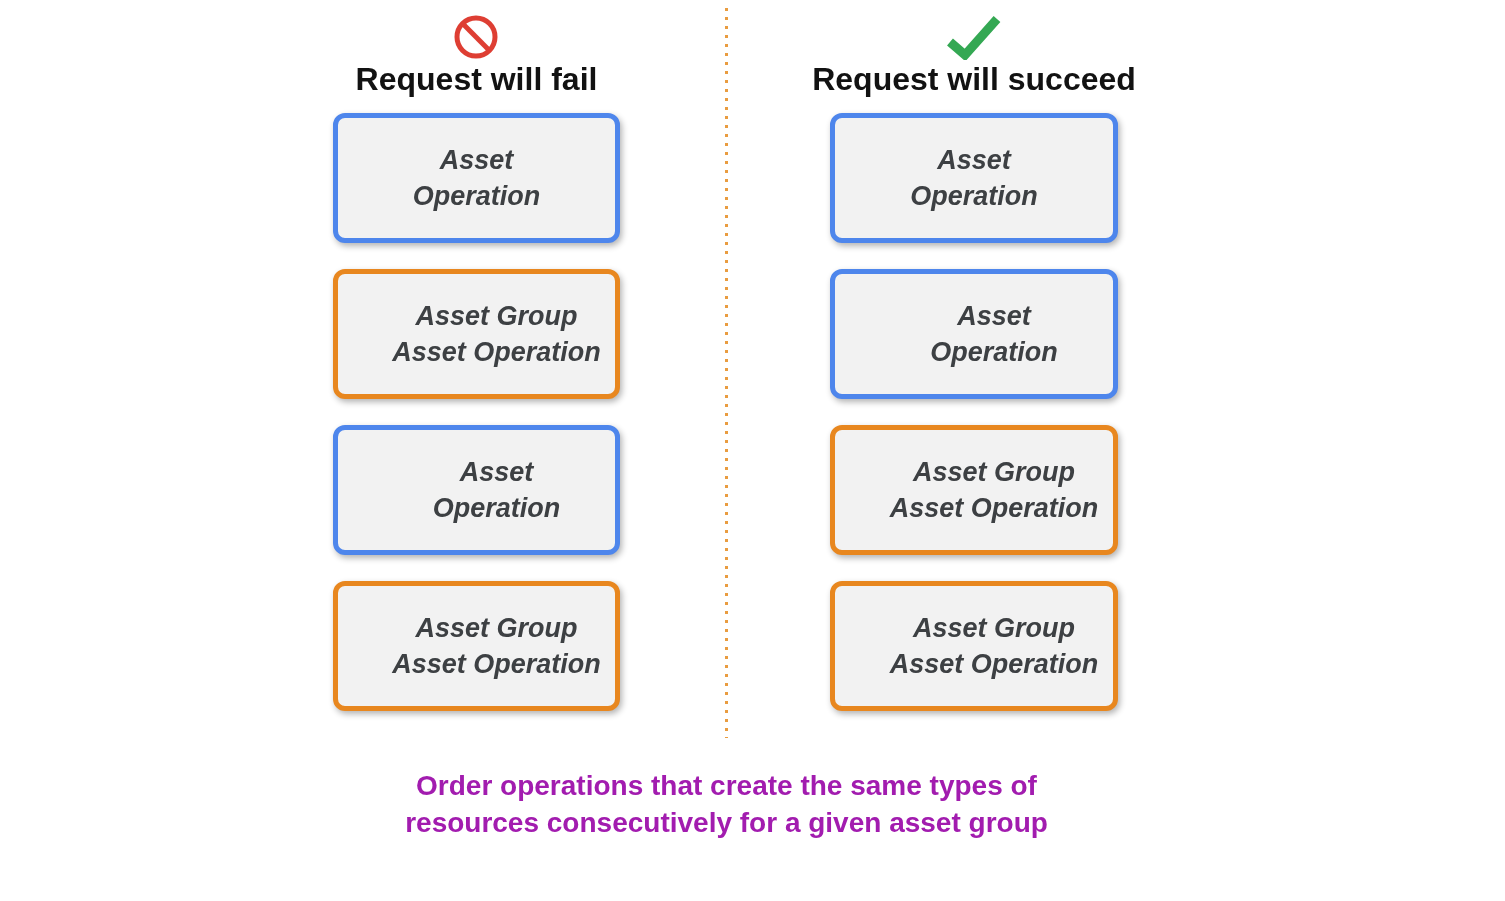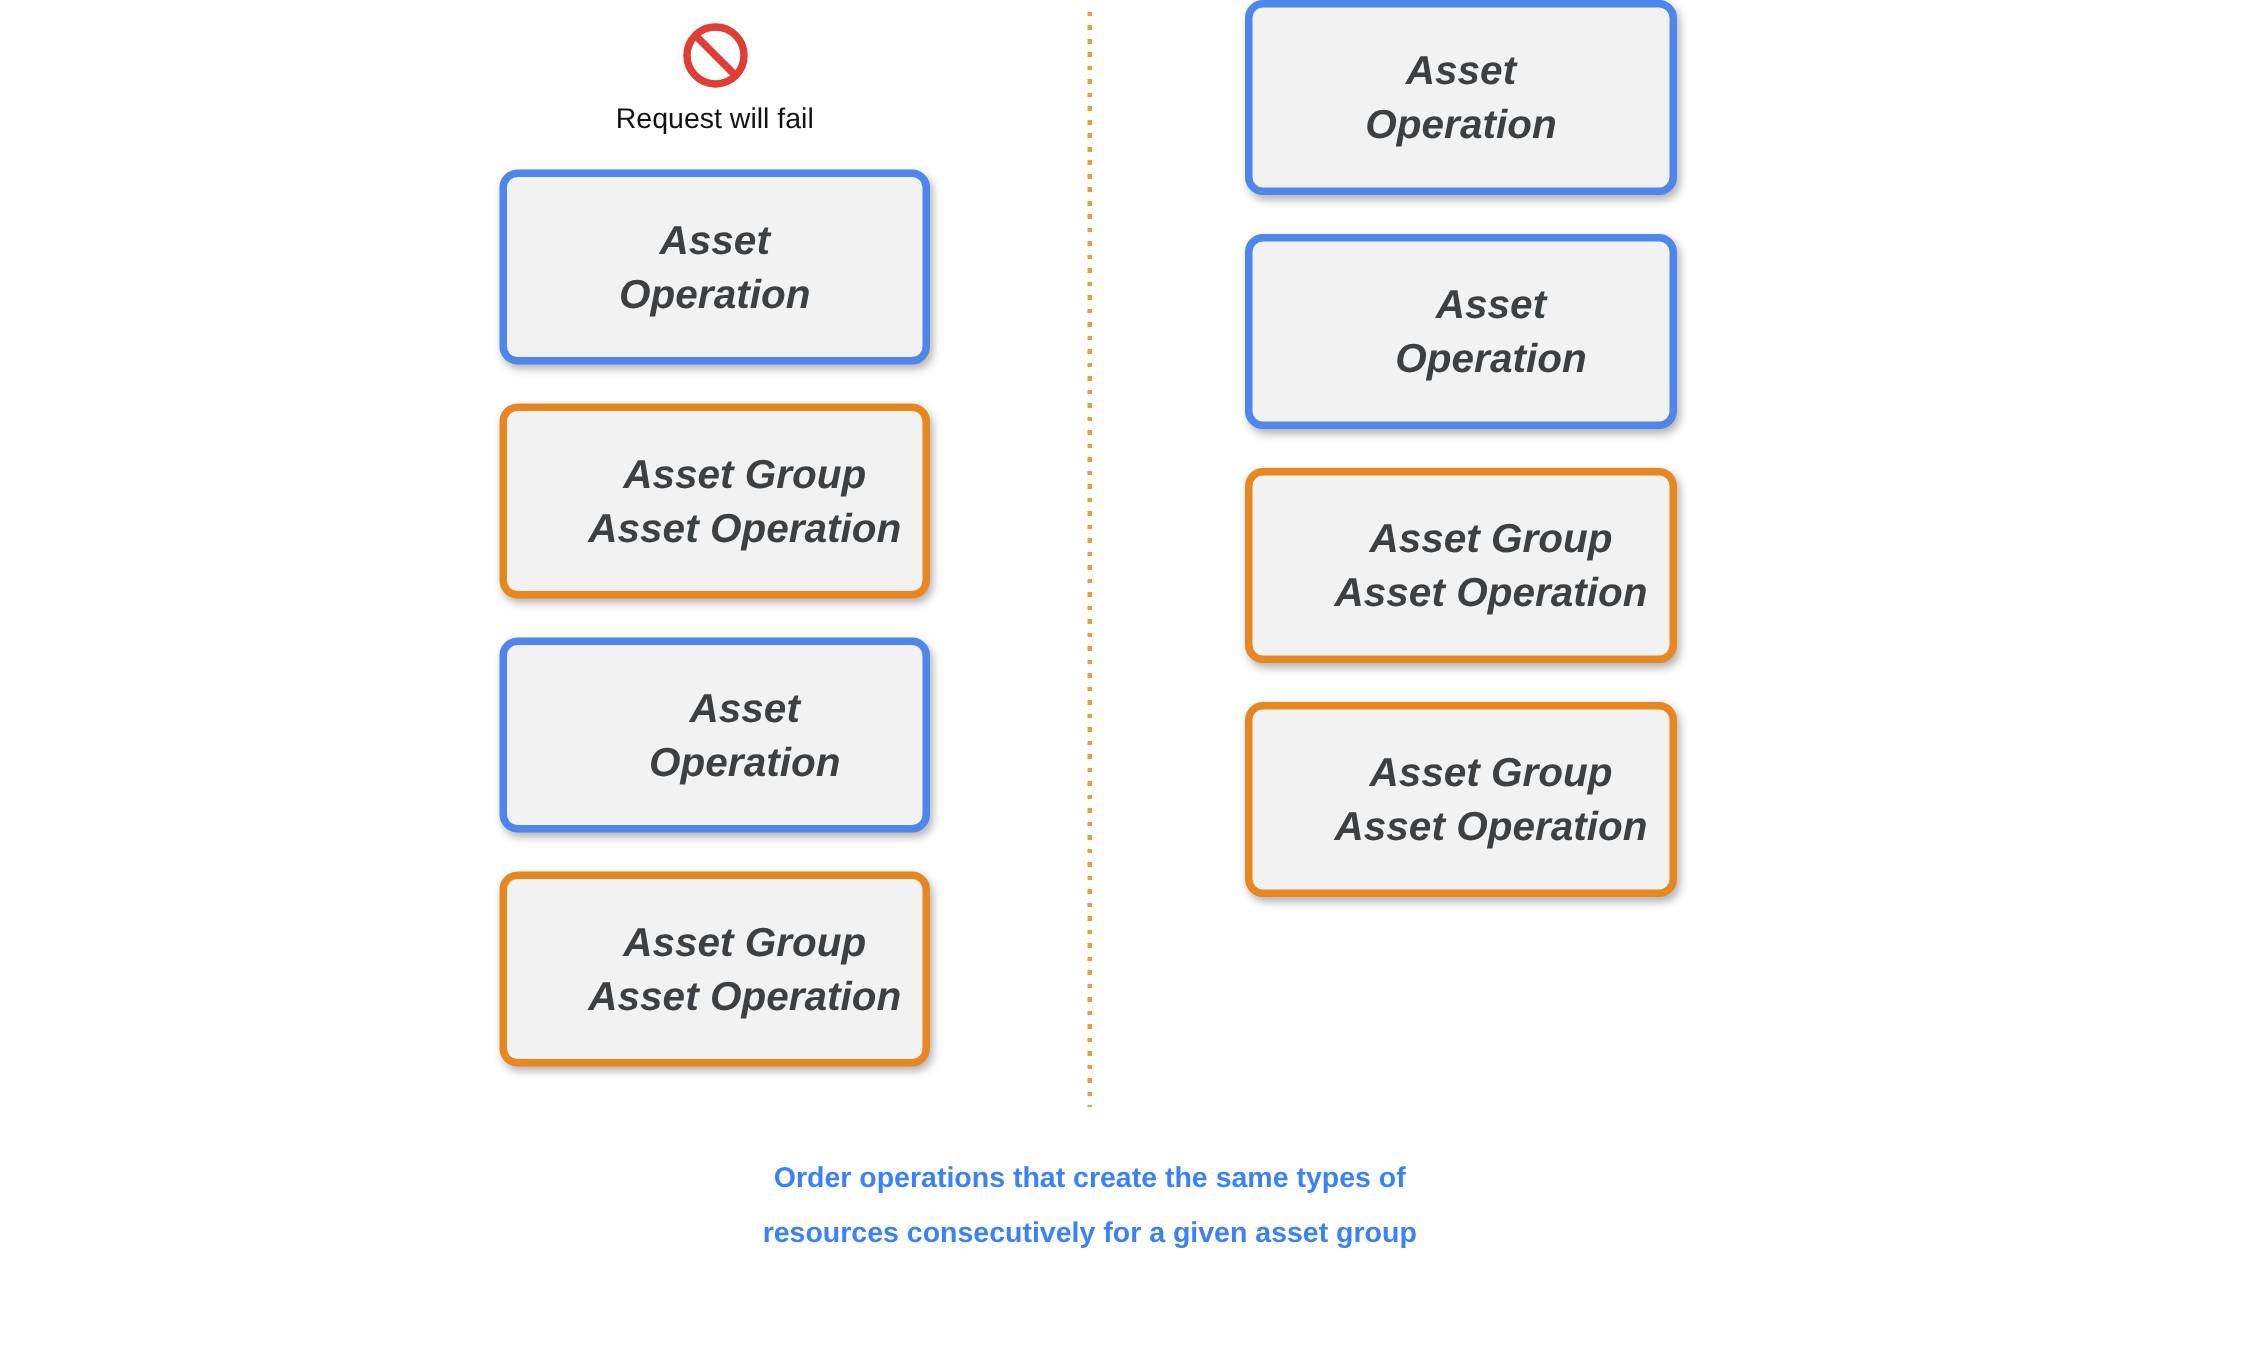--- a/index.html
+++ b/index.html
@@ -31,22 +31,22 @@
   }
   .icon-wrap {
     margin-top: 14px;
     height: 46px;
     display: flex;
     align-items: center;
     justify-content: center;
   }
   .col-heading {
     margin-top: 5px;
-    font-size: 19px;
-    font-weight: 400;
+    font-size: 32px;
+    font-weight: 700;
     color: #121212;
     line-height: 29px;
     white-space: nowrap;
   }
 
   .box {
     box-sizing: border-box;
     width: 100%;
     height: 130px;
     border-radius: 12px;
@@ -84,23 +84,23 @@
       transparent 9px
     );
   }
 
   .caption {
     position: absolute;
     top: 767px;
     left: 359px;
     width: 735px;
     text-align: center;
-    font-size: 19px;
+    font-size: 28px;
     font-weight: 700;
-    color: #3b82f6;
+    color: #a21caf;
     line-height: 37px;
     white-space: pre-line;
   }
 </style>
 </head>
 <body>
 
 <div class="column" id="col-fail">
   <div class="col-header">
     <div class="icon-wrap">
@@ -125,20 +125,28 @@
   </div>
   <div class="box box--orange">
     <span class="box-label">Asset Group
 Asset Operation</span>
   </div>
 </div>
 
 <div class="divider"></div>
 
 <div class="column" id="col-succeed">
+  <div class="col-header">
+    <div class="icon-wrap">
+      <svg width="58" height="46" viewBox="0 0 58 46" aria-hidden="true">
+        <path d="M5 28 L20 41 L52 5" fill="none" stroke="var(--green)" stroke-width="9"></path>
+      </svg>
+    </div>
+    <div class="col-heading">Request will succeed</div>
+  </div>
   <div class="box box--blue">
     <span class="box-label">Asset
 Operation</span>
   </div>
   <div class="box box--blue">
     <span class="box-label">Asset
 Operation</span>
   </div>
   <div class="box box--orange">
     <span class="box-label">Asset Group

